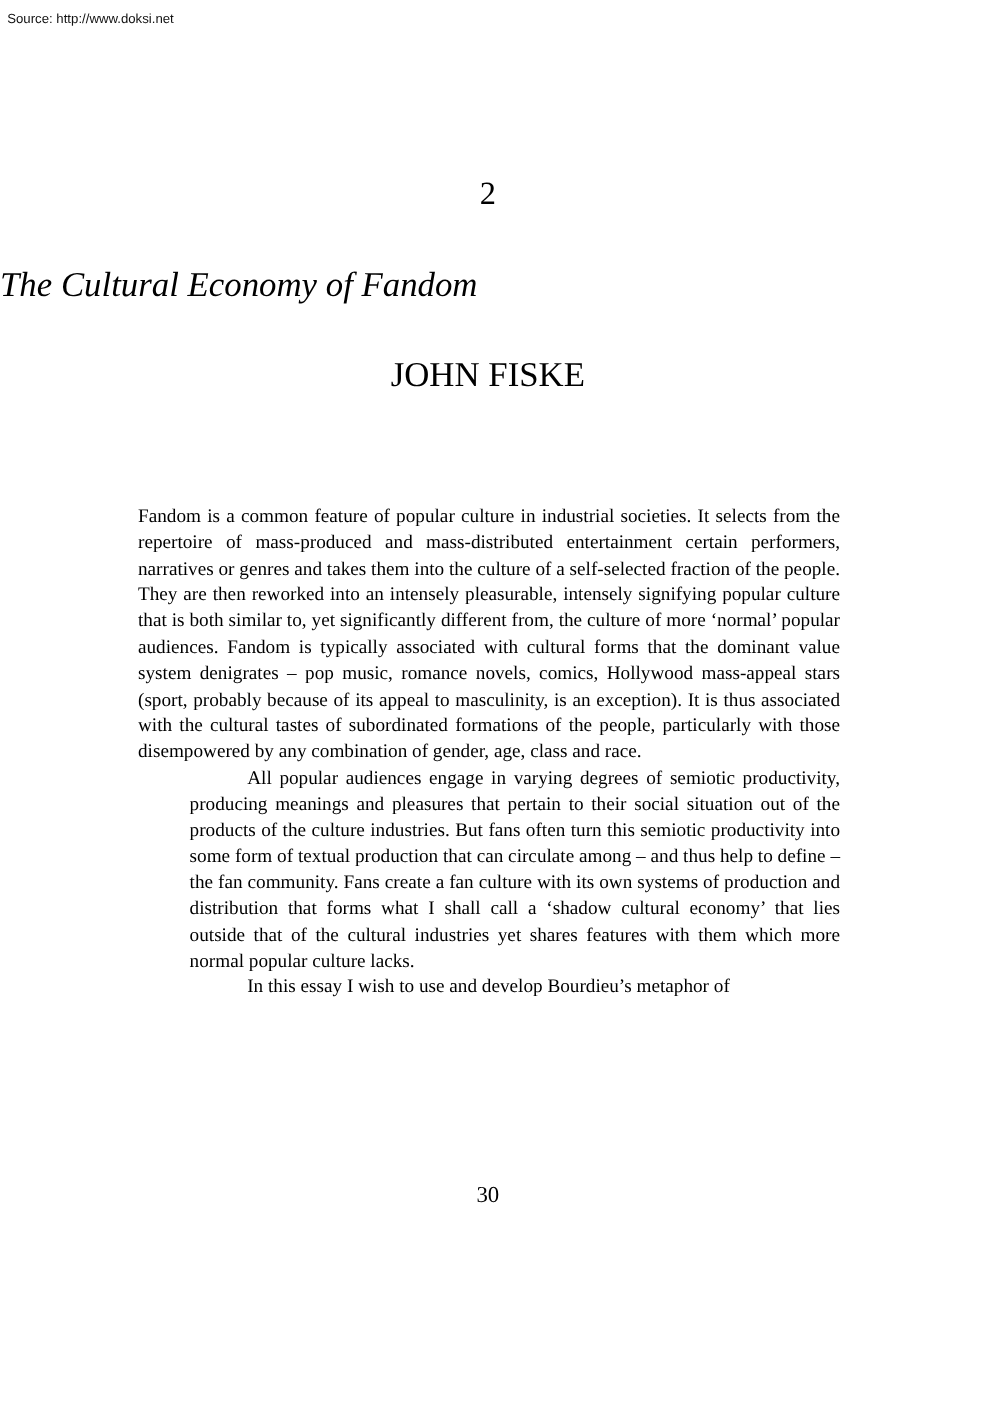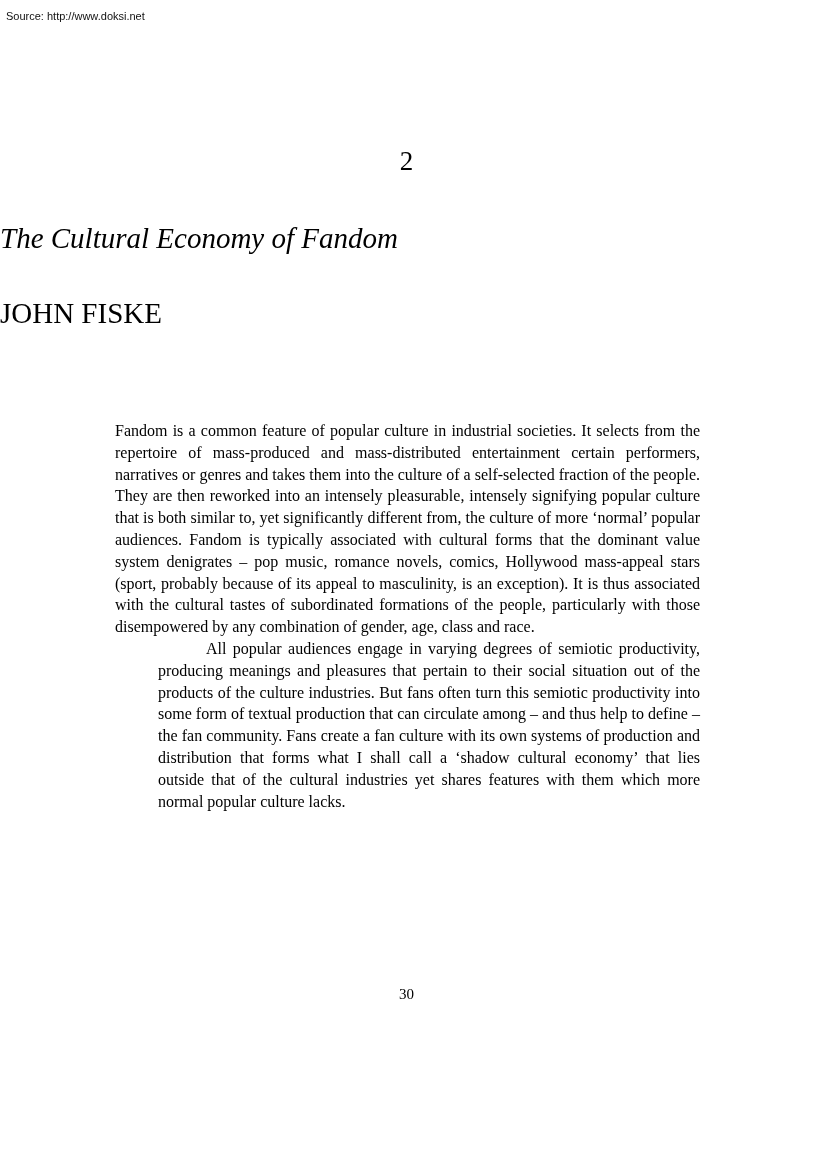--- a/index.html
+++ b/index.html
@@ -39,20 +39,21 @@
       text-align: left;
       font-family: "Liberation Serif", serif;
       font-style: italic;
       font-size: 29px;
     }
     .author {
       position: absolute;
       left: 0;
       width: 813px;
       top: 297px;
+      text-align: center;
       font-family: "Liberation Serif", serif;
       font-size: 29px;
     }
     .body-text {
       position: absolute;
       left: 115px;
       width: 585px;
       top: 420px;
       font-family: "Liberation Serif", serif;
       font-size: 16px;
@@ -66,32 +67,33 @@
       text-indent: 48px;
       margin-left: 43px;
     }
     .page-number {
       position: absolute;
       left: 0;
       width: 813px;
       top: 986px;
       text-align: center;
       font-family: "Liberation Serif", serif;
-      font-size: 15px;
+      font-size: 19px;
     }
   </style>
 </head>
 <body>
 
 <div class="source">Source: http://www.doksi.net</div>
 
 <div class="chapter-number">2</div>
 
 <div class="chapter-title">The Cultural Economy of Fandom</div>
 
 <div class="author">JOHN FISKE</div>
 
 <div class="body-text">
   <p>Fandom is a common feature of popular culture in industrial societies. It selects from the repertoire of mass-produced and mass-distributed entertainment certain performers, narratives or genres and takes them into the culture of a self-selected fraction of the people. They are then reworked into an intensely pleasurable, intensely signifying popular culture that is both similar to, yet significantly different from, the culture of more ‘normal’ popular audiences. Fandom is typically associated with cultural forms that the dominant value system denigrates – pop music, romance novels, comics, Hollywood mass-appeal stars (sport, probably because of its appeal to masculinity, is an exception). It is thus associated with the cultural tastes of subordinated formations of the people, particularly with those disempowered by any combination of gender, age, class and race.</p>
   <p class="indent">All popular audiences engage in varying degrees of semiotic productivity, producing meanings and pleasures that pertain to their social situation out of the products of the culture industries. But fans often turn this semiotic productivity into some form of textual production that can circulate among – and thus help to define – the fan community. Fans create a fan culture with its own systems of production and distribution that forms what I shall call a ‘shadow cultural economy’ that lies outside that of the cultural industries yet shares features with them which more normal popular culture lacks.</p>
+  <p class="indent">In this essay I wish to use and develop Bourdieu’s metaphor of</p>
 </div>
 
 <div class="page-number">30</div>
 
 </body></html>

